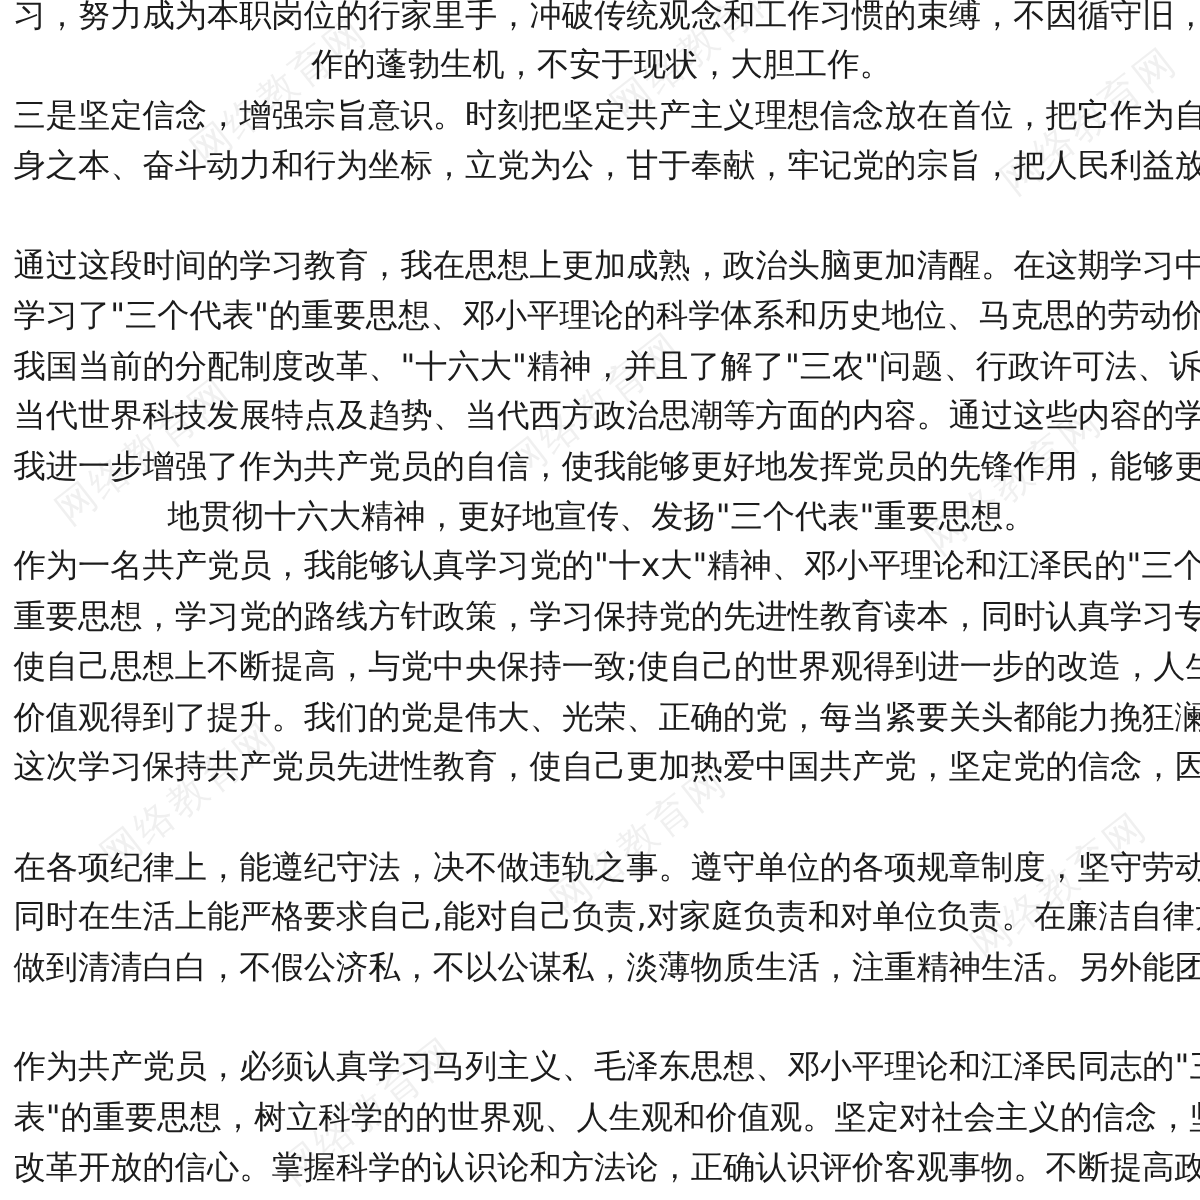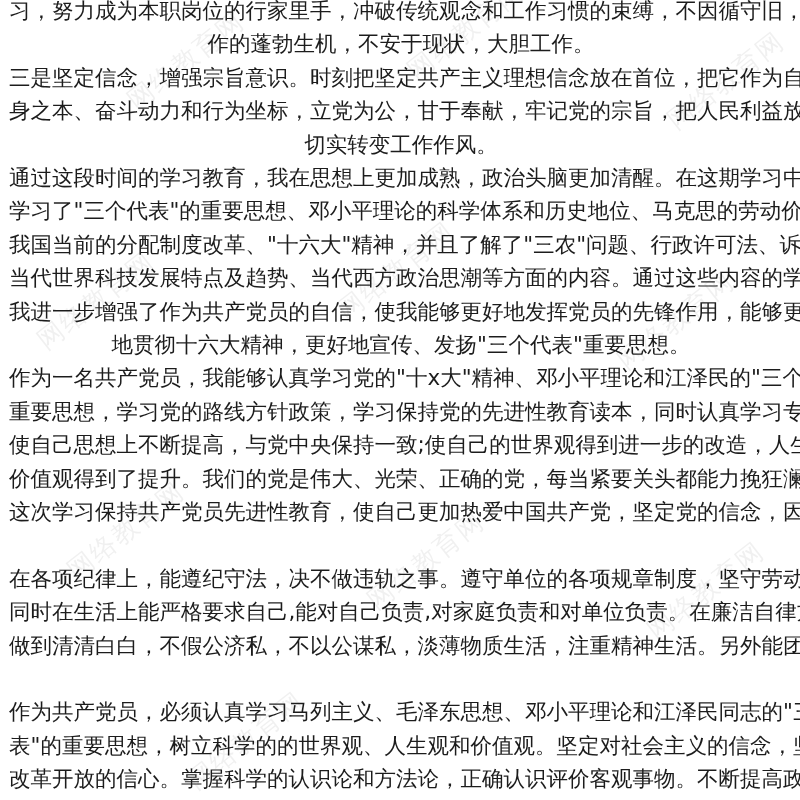--- a/index.html
+++ b/index.html
@@ -215,21 +215,20 @@
         <span>宗</span>
         <span>旨</span>
         <span>，</span>
         <span>把</span>
         <span>人</span>
         <span>民</span>
         <span>利</span>
         <span>益</span>
         <span>放</span>
       </div>
-      <div class="doc-line  short" style="top: 127.6px;">切实转变工作作风。</div>
       <div class="doc-line  justify" style="top: 161px;">
         <span>通</span>
         <span>过</span>
         <span>这</span>
         <span>段</span>
         <span>时</span>
         <span>间</span>
         <span>的</span>
         <span>学</span>
         <span>习</span>

